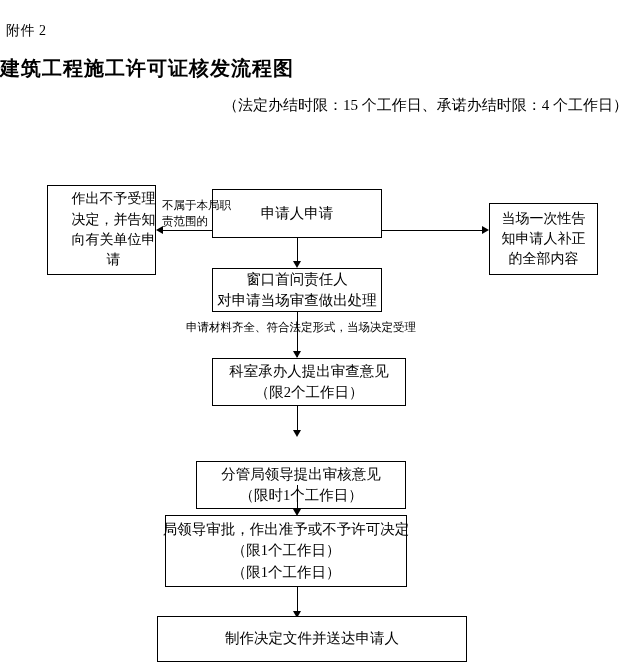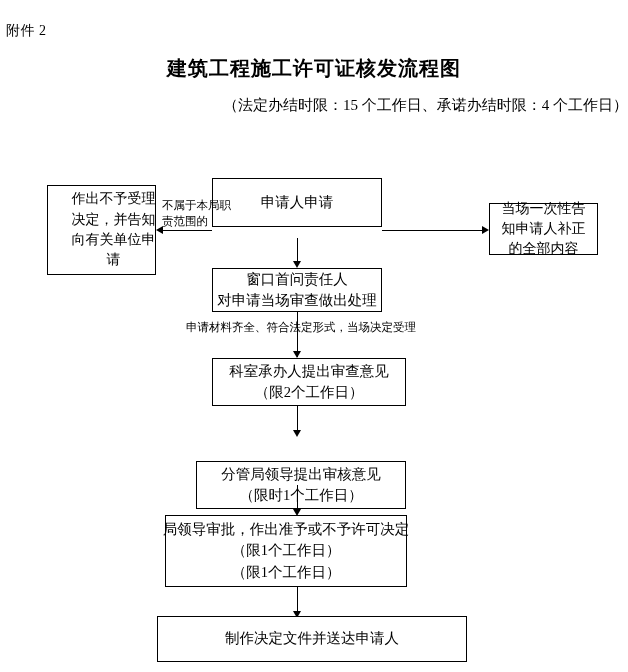--- a/index.html
+++ b/index.html
@@ -23,21 +23,20 @@
   }
   .abs { position: absolute; }
   .attach-label {
     left: 6px; top: 22px;
     font-size: 14px;
     letter-spacing: 0.5px;
   }
   .doc-title {
     left: 0; top: 55px;
     width: 628px;
-    text-align: center;
     font-size: 20px;
     font-weight: bold;
     letter-spacing: 1px;
   }
   .doc-subtitle {
     left: 0; top: 96px;
     width: 628px;
     text-align: right;
     font-size: 15px;
   }
@@ -90,32 +89,32 @@
 </style>
 </head>
 <body>
 
 <div id="page">
 
   <div class="abs attach-label">附件 2</div>
   <div class="abs doc-title">建筑工程施工许可证核发流程图</div>
   <div class="abs doc-subtitle">（法定办结时限：15 个工作日、承诺办结时限：4 个工作日）</div>
 
-  <div class="abs box" style="left:212px; top:178px; width:170px; height:49px;">
+  <div class="abs box" style="left:212px; top:189px; width:170px; height:49px;">
     <span class="line">申请人申请</span>
   </div>
 
   <div class="abs box" style="left:47px; top:185px; width:109px; height:90px; font-size:14px;padding-left:28px;">
     <span class="line">作出不予受理</span>
     <span class="line">决定，并告知</span>
     <span class="line">向有关单位申</span>
     <span class="line">请</span>
   </div>
 
-  <div class="abs box" style="left:489px; top:203px; width:109px; height:52px; font-size:14px;">
+  <div class="abs box" style="left:489px; top:203px; width:109px; height:72px; font-size:14px;">
     <span class="line">当场一次性告</span>
     <span class="line">知申请人补正</span>
     <span class="line">的全部内容</span>
   </div>
 
   <div class="abs hline" style="left:163px; top:230px; width:49px;"></div>
   <div class="abs arrow-left" style="left:156px; top:225.5px;"></div>
   <div class="abs note" style="left:162px; top:198px;">
     <span>不属于本局职</span><br>
     <span>责范围的</span>

